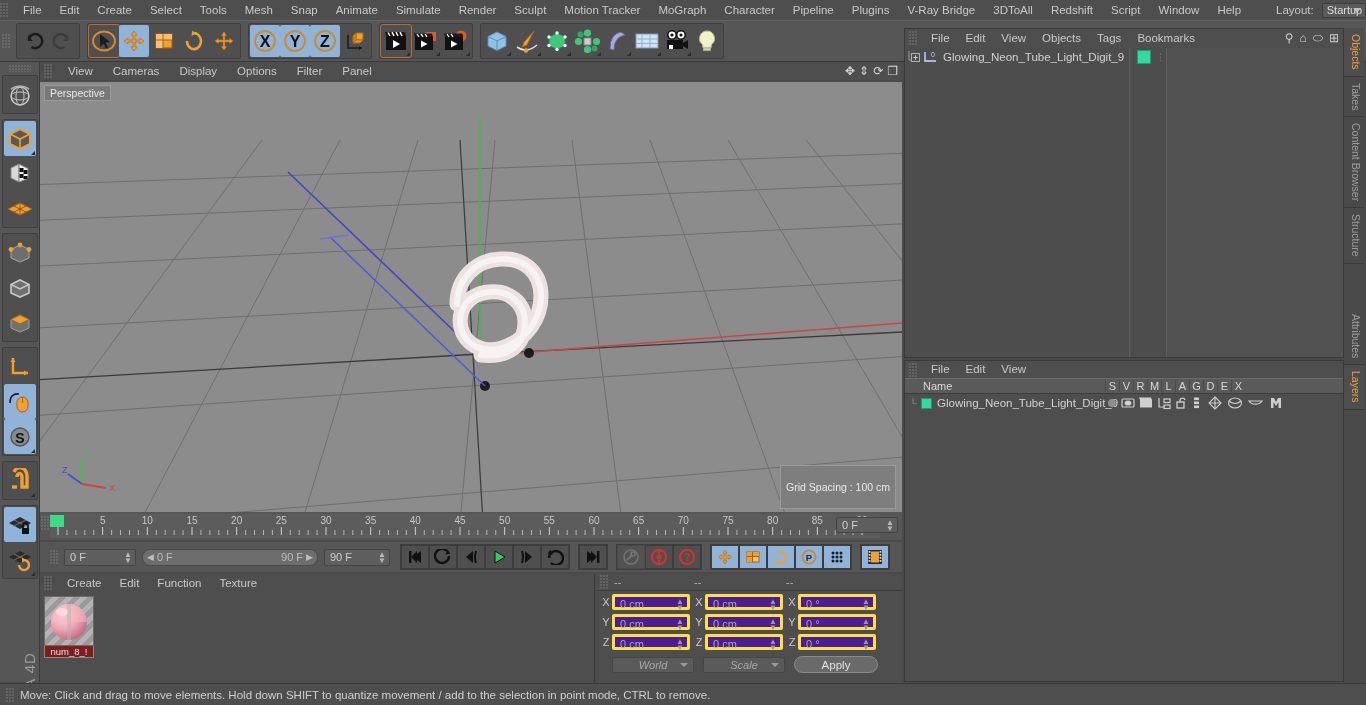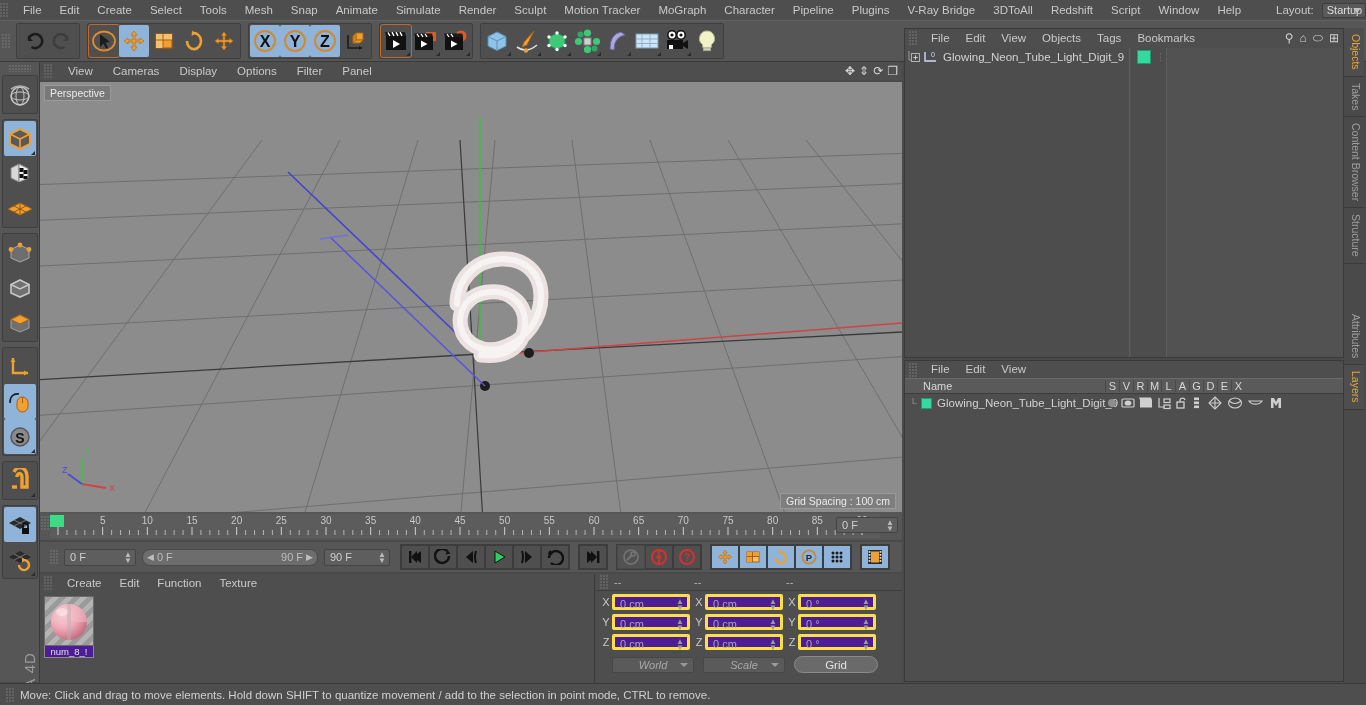--- a/index.html
+++ b/index.html
@@ -83,21 +83,21 @@
   #viewicons span{font-size:12px;line-height:16px;cursor:pointer;}
   #viewport{
     position:absolute;left:0;top:20px;width:862px;height:432px;
     background:#8c8c8c;overflow:hidden;
   }
   #persp{
     position:absolute;left:4px;top:3px;padding:1px 5px;font-size:10.5px;
     color:#eaeaea;background:#787878;border:1px solid #9a9a9a;z-index:5;
   }
   #gridspacing{
-    position:absolute;right:6px;bottom:5px;padding:1px 5px;font-size:10.5px;
+    position:absolute;right:6px;bottom:5px;padding:15px 5px;font-size:10.5px;
     color:#eaeaea;background:#7e7e7e;border:1px solid #9a9a9a;z-index:5;
   }
   #axisgizmo{position:absolute;left:22px;bottom:18px;width:60px;height:50px;z-index:5;}
 
   
   #timeline{position:absolute;left:40px;top:512px;width:862px;height:28px;background:#565656;}
   #tlruler{position:absolute;left:10px;top:2px;width:830px;height:24px;}
   #tlfield{position:absolute;right:4px;top:5px;width:62px;height:16px;}
 
   #transport{position:absolute;left:40px;top:542px;width:862px;height:30px;background:#565656;display:flex;align-items:center;padding-left:10px;}
@@ -119,21 +119,21 @@
   #matmenu{height:18px;display:flex;align-items:center;background:#4e4e4e;}
   #matmenu .mi{padding:0 9px;line-height:18px;font-size:11.5px;}
   #matswatch{position:absolute;left:4px;top:22px;width:50px;height:62px;}
   #matswatch .thumb{
     width:50px;height:50px;
     background:
       repeating-linear-gradient(135deg,#9a9a9a 0 5px,#b4b4b4 5px 10px);
     border:1px solid #6a6a6a;position:relative;overflow:hidden;
   }
   #matswatch .name{
-    width:50px;text-align:center;font-size:9.5px;color:#e0e0e0;background:#4c1d95;
+    width:50px;text-align:center;font-size:9.5px;color:#e0e0e0;background:#7f1d1d;
     border:1px solid #8a8a8a;margin-top:-1px;overflow:hidden;white-space:nowrap;
   }
 
   
   #coord{position:absolute;left:596px;top:574px;width:306px;height:110px;background:#4e4e4e;}
   #coordhdr{height:17px;display:flex;align-items:center;border-bottom:1px solid #3d3d3d;}
   .coordrow{display:flex;align-items:center;height:19px;margin-top:1px;padding-left:4px;}
   .coordrow .lab{width:12px;text-align:center;font-size:11px;color:#c8c8c8;}
   .coordrow .cf{
     width:78px;height:16px;background:#4c1d95;border:3px solid #fde047;border-radius:2px;
@@ -965,21 +965,21 @@
     <div style="display:flex;align-items:center;padding-left:16px;margin-top:5px;gap:9px">
       <div class="dropd" style="width:82px">
         <span>World</span>
         <span class="arrow"></span>
       </div>
       <div class="dropd" style="width:82px">
         <span>Scale</span>
         <span class="arrow"></span>
       </div>
       <div id="applybtn" style="width:84px">
-        <span>Grid</span>
+        <span>Apply</span>
       </div>
     </div>
   </div>
 
   <div id="objman">
     <div id="objmenu" class="menubar">
       <div class="grip" style="margin-left:4px"></div>
       <div class="mi">File</div>
       <div class="mi">Edit</div>
       <div class="mi">View</div>

